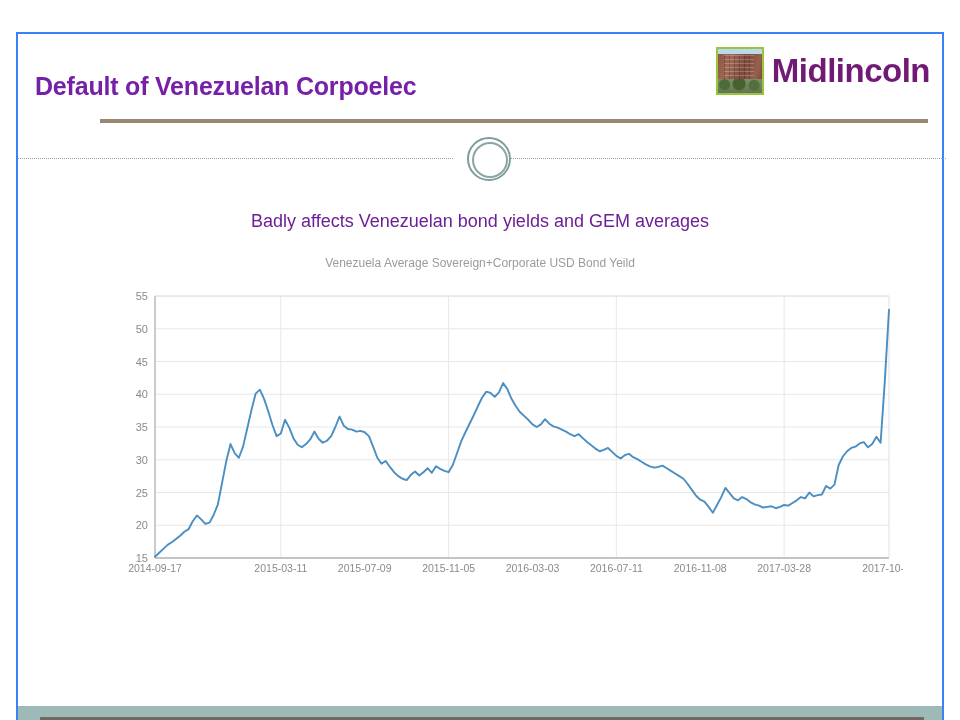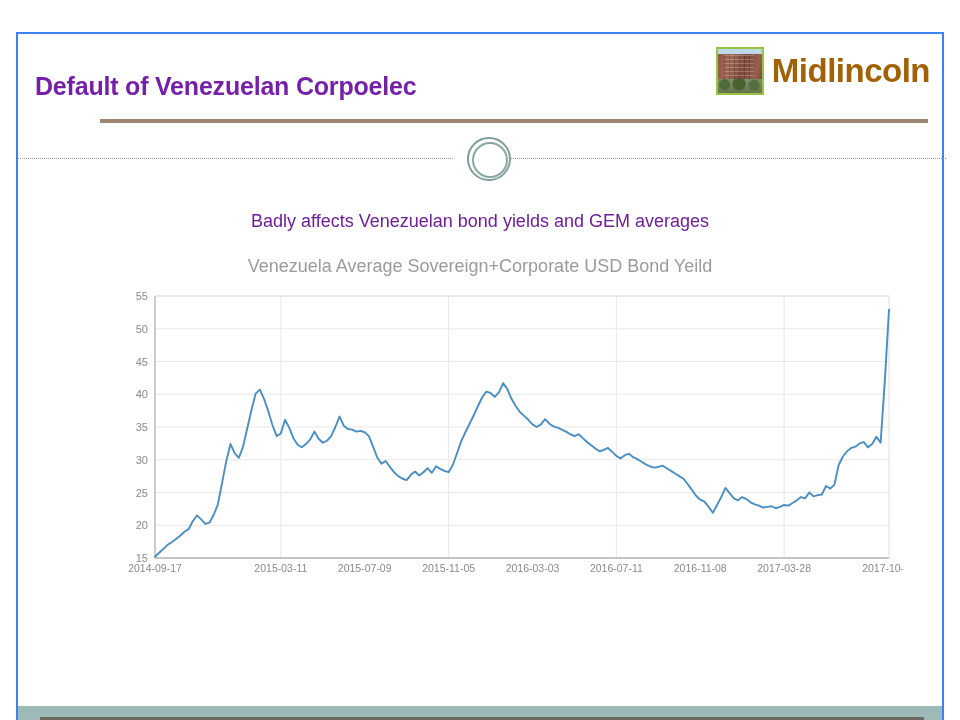--- a/index.html
+++ b/index.html
@@ -51,21 +51,21 @@
   }
   #brand-logo::after {
     content: ""; position: absolute; left: 0; right: 0; bottom: 0; height: 14px;
     background:
       radial-gradient(circle at 15% 40%, #4e6b3a 0 5px, rgba(0,0,0,0) 6px),
       radial-gradient(circle at 48% 35%, #46632f 0 6px, rgba(0,0,0,0) 7px),
       radial-gradient(circle at 82% 45%, #52703c 0 5px, rgba(0,0,0,0) 6px),
       linear-gradient(to bottom, #7d8d6a, #63754f);
   }
   #brand-name {
-    font-size: 33px; font-weight: bold; color: #a16207;
+    font-size: 33px; font-weight: bold; color: #701a75;
     letter-spacing: -0.5px;
   }
   #title-rule {
     position: absolute; left: 82px; top: 85px; width: 828px; height: 4px;
     background: #9b8774;
   }
   
   #divider { position: absolute; left: 0; top: 103px; width: 100%; height: 44px; }
   #dotted-left, #dotted-right {
     position: absolute; top: 21px; height: 0;
@@ -84,21 +84,21 @@
     border: 2px solid #8aa6a3;
   }
   
   #subtitle {
     position: absolute; left: 0; top: 177px; width: 100%;
     text-align: center; font-size: 18px; font-weight: normal; color: #6d1f96;
   }
   #chart-wrap { position: absolute; left: 0; top: 222px; width: 100%; height: 330px; }
   #chart-title {
     position: absolute; left: 0; top: 0; width: 100%;
-    text-align: center; font-size: 18px; color: #9b9b9b; font-weight: normal;
+    text-align: center; font-size: 12px; color: #9b9b9b; font-weight: normal;
   }
   #plot { position: absolute; left: 85px; top: 30px; width: 800px; height: 300px; }
   #plot svg { display: block; }
   
   #footer-band {
     position: absolute; left: 0; bottom: 0; width: 100%; height: 40px;
     background: #9ebab8;
   }
   #footer-rule {
     position: absolute; left: 22px; top: 11px; width: 884px; height: 5px;

